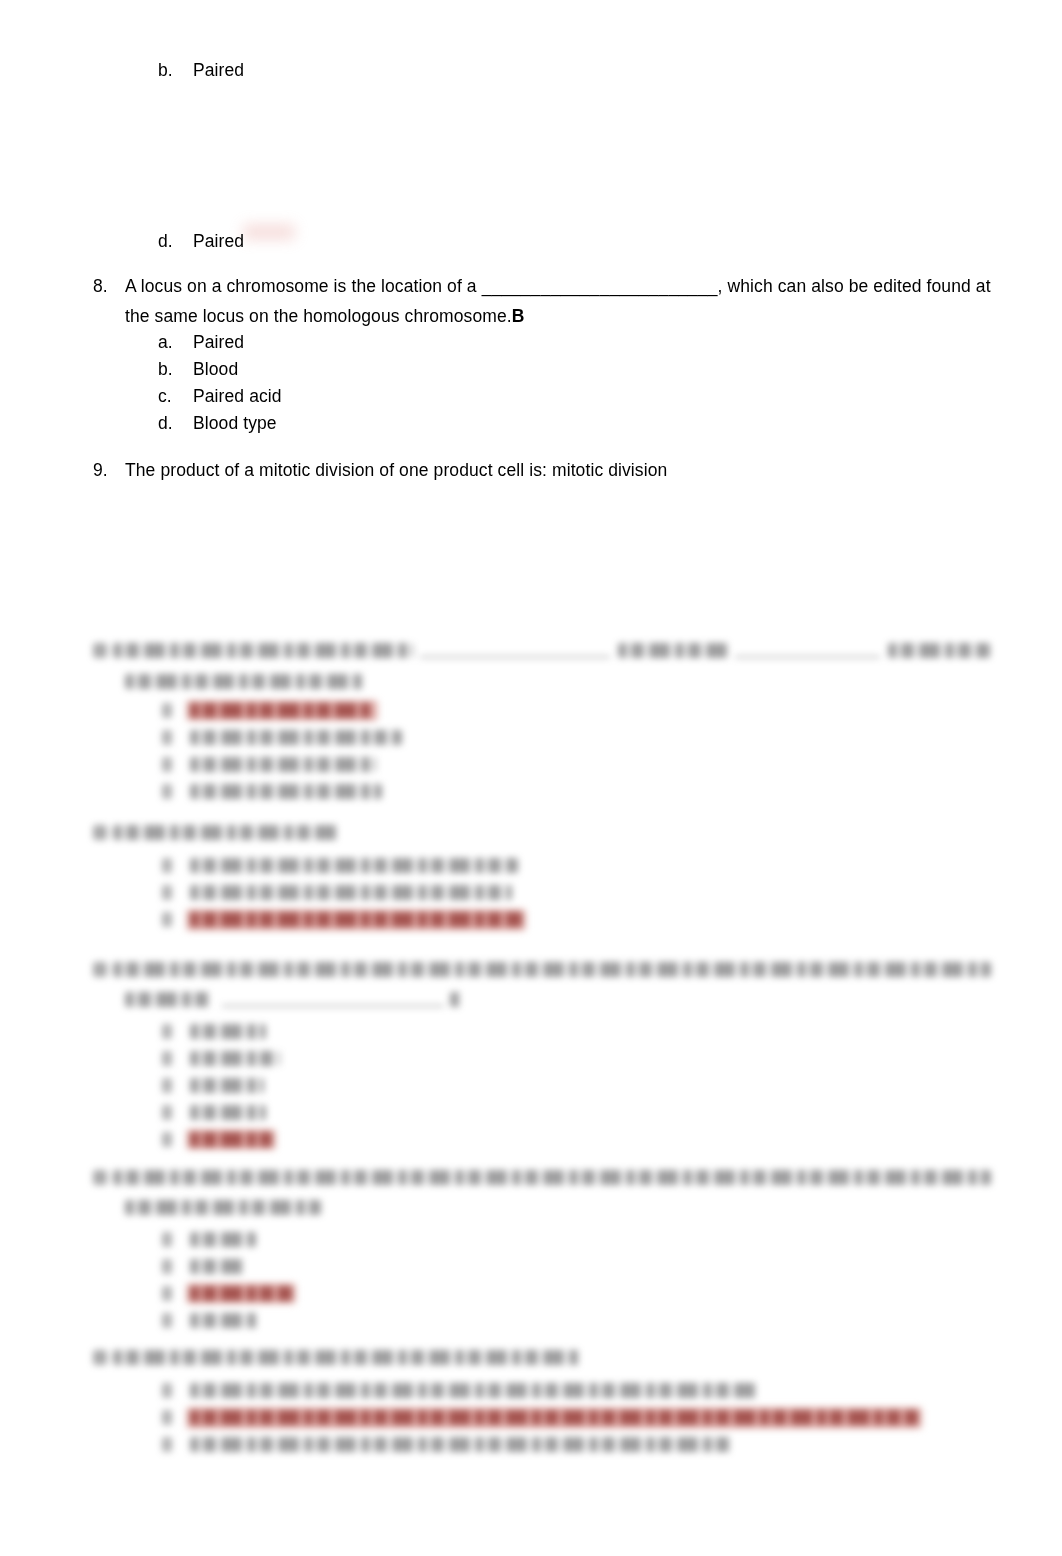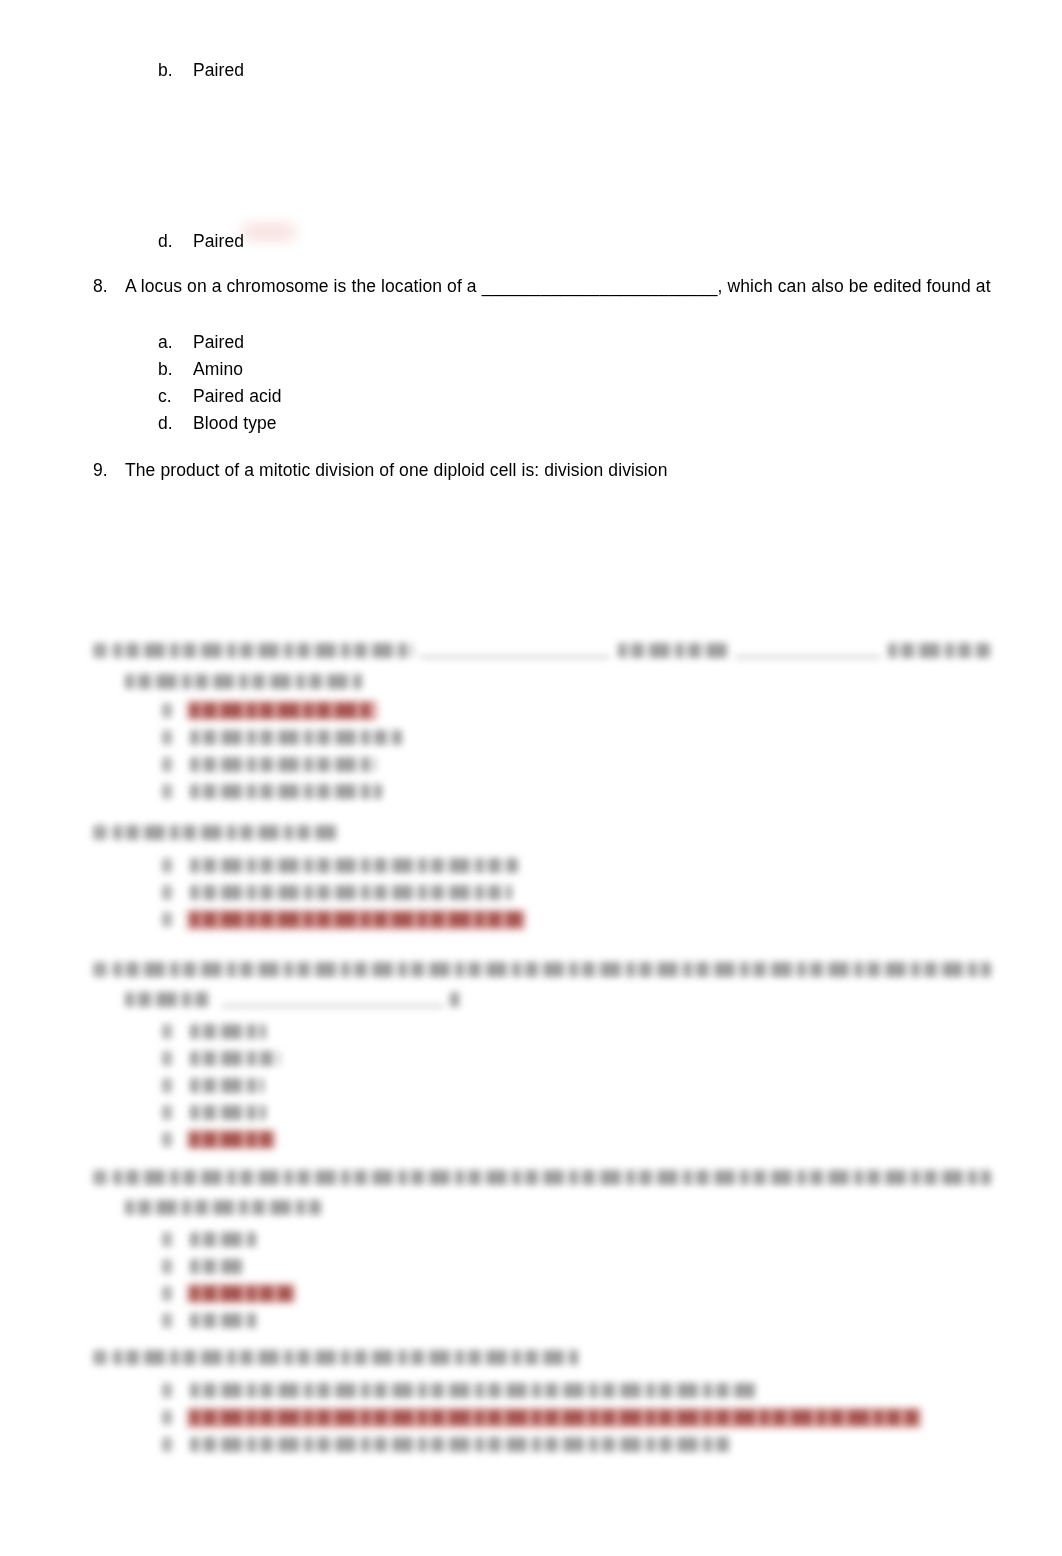--- a/index.html
+++ b/index.html
@@ -202,44 +202,48 @@
       <span class="opt-label">Paired</span>
     </div>
 
     <div class="q-row" style="left:93px; top:271px; width:900px;">
       <span class="q-num">8.</span>
       <span class="q-body">
         <span>A locus on a chromosome is the location of a ________________________, which can also be edited found at</span>
       </span>
     </div>
 
+    <div class="q-row" style="left:125px; top:301px; width:900px;">
+      <span>the same locus on the homologous chromosome. </span>
+        <span class="bold">B</span>
+    </div>
 
     <div class="opt-row" style="left:158px; top:329px;">
       <span class="opt-letter">a.</span>
       <span class="opt-label">Paired</span>
     </div>
 
     <div class="opt-row" style="left:158px; top:356px;">
       <span class="opt-letter">b.</span>
-      <span class="opt-label hl-soft">Amino</span>
+      <span class="opt-label hl-soft">Blood</span>
     </div>
 
     <div class="opt-row" style="left:158px; top:383px;">
       <span class="opt-letter">c.</span>
       <span class="opt-label">Paired acid</span>
     </div>
 
     <div class="opt-row" style="left:158px; top:410px;">
       <span class="opt-letter">d.</span>
       <span class="opt-label">Blood type</span>
     </div>
 
     <div class="q-row" style="left:93px; top:455px; width:900px;">
       <span class="q-num">9.</span>
-      <span class="q-body">The product of a mitotic division of one diploid cell is: division division</span>
+      <span class="q-body">The product of a mitotic division of one product cell is: mitotic division</span>
     </div>
 
   </div>
 
   <div class="blurred">
 
     <div class="bq">
       <div class="tline num" style="left:93px; top:23px;"></div>
       <div class="tline" style="left:113px; top:23px; width:300px;"></div>
       <div class="fillblank" style="left:420px; top:36px; width:190px;"></div>

